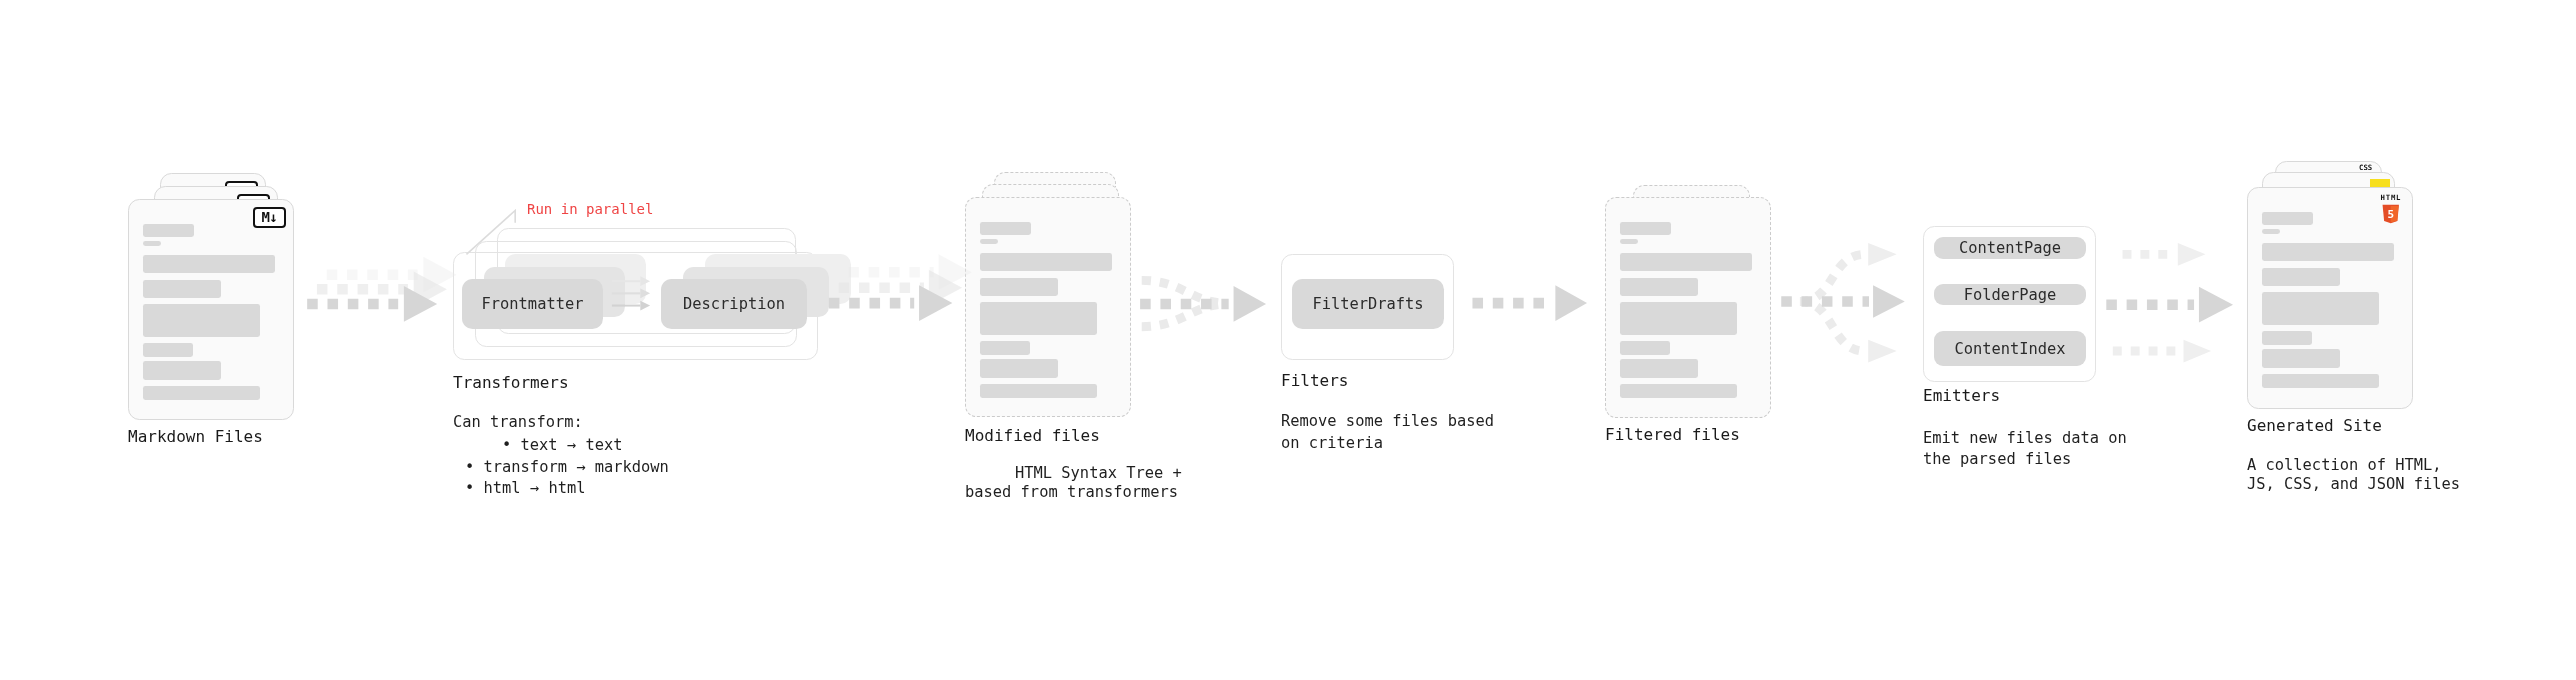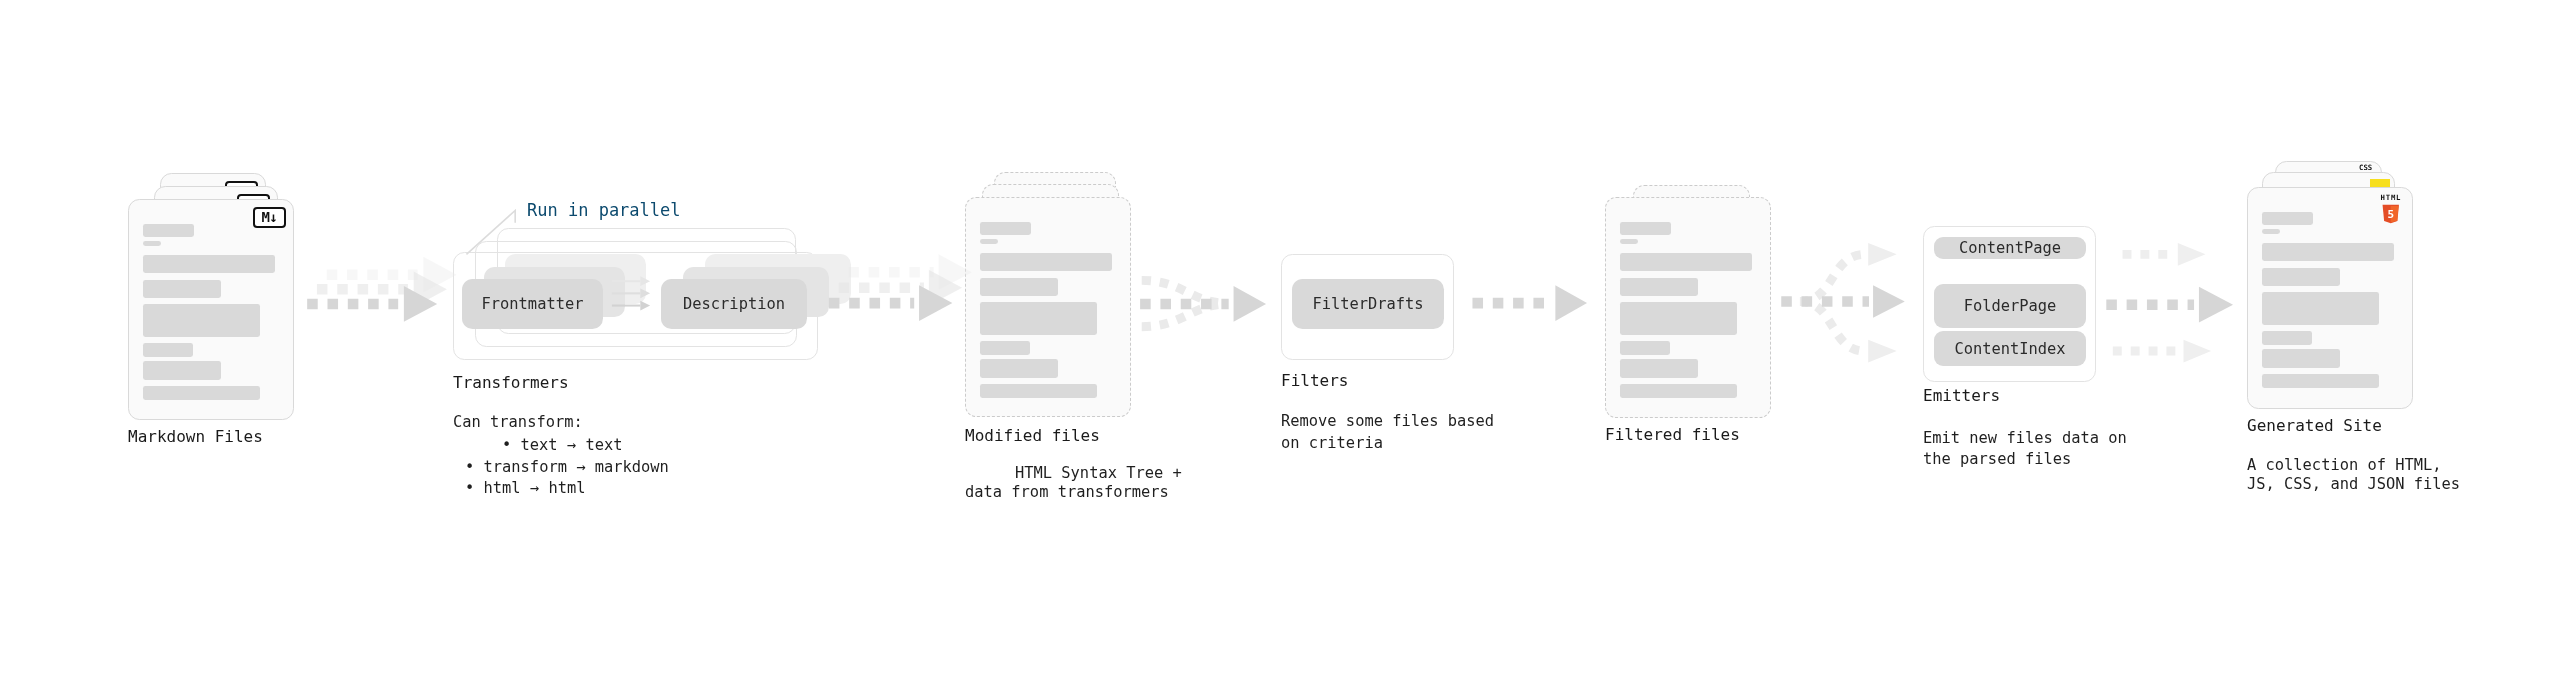--- a/index.html
+++ b/index.html
@@ -15,21 +15,21 @@
   .obox{position:absolute;box-sizing:border-box;border:1.6px solid #e3e3e3;border-radius:11.4px;background:transparent;}
   
   .pill{position:absolute;box-sizing:border-box;background:#d9d9d9;border-radius:10.6px;
         display:flex;align-items:center;justify-content:center;
         font-size:15.4px;color:#2b2b2b;white-space:nowrap;}
   .pill.g1{background:#e4e4e4;}
   .pill.g2{background:#efefef;}
   
   .title{position:absolute;font-size:16px;line-height:1;white-space:nowrap;color:#1a1a1a;}
   .body-line{position:absolute;font-size:15.4px;line-height:1;white-space:nowrap;color:#1f1f1f;}
-  .note{position:absolute;font-size:17px;line-height:1;white-space:nowrap;color:#0c4a6e;text-align:right;}
+  .note{position:absolute;font-size:14px;line-height:1;white-space:nowrap;color:#ef4444;text-align:right;}
   
   .md-badge{position:absolute;top:7.3px;right:7.3px;width:33px;height:20.3px;box-sizing:border-box;
             background:#fff;border:2.4px solid #111;border-radius:4.1px;
             display:flex;align-items:center;justify-content:center;
             font-size:14px;font-weight:bold;color:#111;letter-spacing:-0.8px;}
   .css-badge{position:absolute;top:2.4px;right:4.9px;width:21px;text-align:center;}
   .css-badge .wordmark{font-size:7.3px;font-weight:bold;color:#111;line-height:7.3px;display:block;}
   .css-badge .underbar{height:3.3px;width:18px;margin:0.8px auto 0;}
   .js-badge{position:absolute;top:5.7px;right:4.1px;width:19.5px;height:19.5px;}
   .html5-badge{position:absolute;top:5.7px;right:10.6px;width:21px;text-align:center;}
@@ -96,21 +96,21 @@
           <div class="bar" style="width: 100%; height: 18px; margin-top: 9px;"></div>
           <div class="bar" style="width: 59%; height: 18px; margin-top: 6.5px;"></div>
           <div class="bar" style="width: 89%; height: 32.5px; margin-top: 6.5px;"></div>
           <div class="bar" style="width: 38%; height: 14.6px; margin-top: 5.7px;"></div>
           <div class="bar" style="width: 59%; height: 18.7px; margin-top: 4.1px;"></div>
           <div class="bar" style="width: 89%; height: 14px; margin-top: 5.7px;"></div>
         </div>
     </div>
     <div class="title" style="left:965px;top:428px;">Modified files</div>
     <div class="body-line" style="left:1015px;top:466px;">HTML Syntax Tree +</div>
-    <div class="body-line" style="left:965px;top:485px;">data from transformers</div>
+    <div class="body-line" style="left:965px;top:485px;">based from transformers</div>
   </div>
 
   <div>
     <div class="obox" style="left:1281px;top:254px;width:173px;height:106px;"></div>
     <div class="pill" style="left:1292px;top:279px;width:152px;height:50px;">FilterDrafts</div>
     <div class="title" style="left:1281px;top:373px;">Filters</div>
     <div class="body-line" style="left:1281px;top:414px;">Remove some files based</div>
     <div class="body-line" style="left:1281px;top:436px;">on criteria</div>
   </div>
 
@@ -127,21 +127,21 @@
           <div class="bar" style="width: 59%; height: 18.7px; margin-top: 4.1px;"></div>
           <div class="bar" style="width: 89%; height: 14px; margin-top: 5.7px;"></div>
         </div>
     </div>
     <div class="title" style="left:1605px;top:427px;">Filtered files</div>
   </div>
 
   <div>
     <div class="obox" style="left:1923px;top:226px;width:173px;height:156px;"></div>
     <div class="pill" style="left:1934px;top:237px;width:152px;height:22px;border-radius:9px;">ContentPage</div>
-    <div class="pill" style="left:1934px;top:284px;width:152px;height:44px;border-radius:9px;">FolderPage</div>
+    <div class="pill" style="left:1934px;top:284px;width:152px;height:21px;border-radius:9px;">FolderPage</div>
     <div class="pill" style="left:1934px;top:331px;width:152px;height:35px;border-radius:9px;">ContentIndex</div>
     <div class="title" style="left:1923px;top:388px;">Emitters</div>
     <div class="body-line" style="left:1923px;top:431px;">Emit new files data on</div>
     <div class="body-line" style="left:1923px;top:452px;">the parsed files</div>
   </div>
 
   <div>
     <div class="card" style="left:2275px;top:161px;width:107px;height:221px;">
       <div class="css-badge">
         <span class="wordmark">CSS</span>

